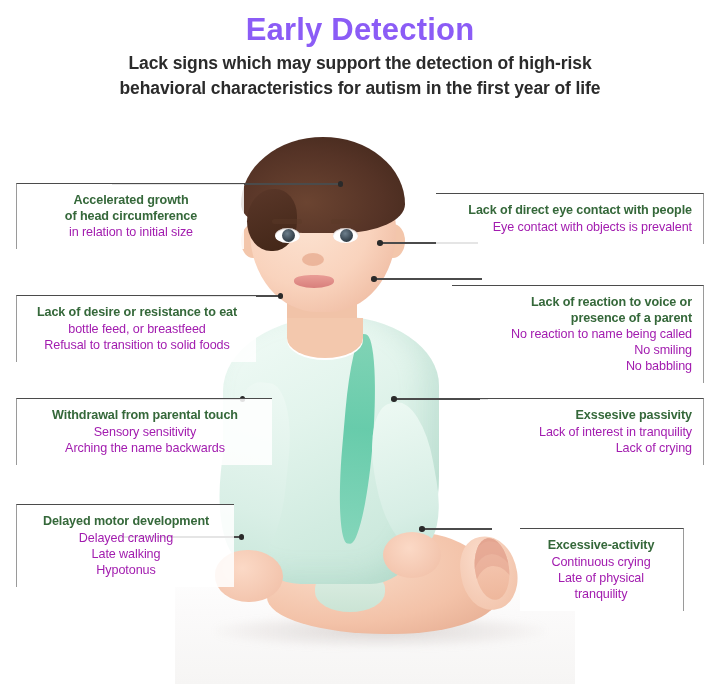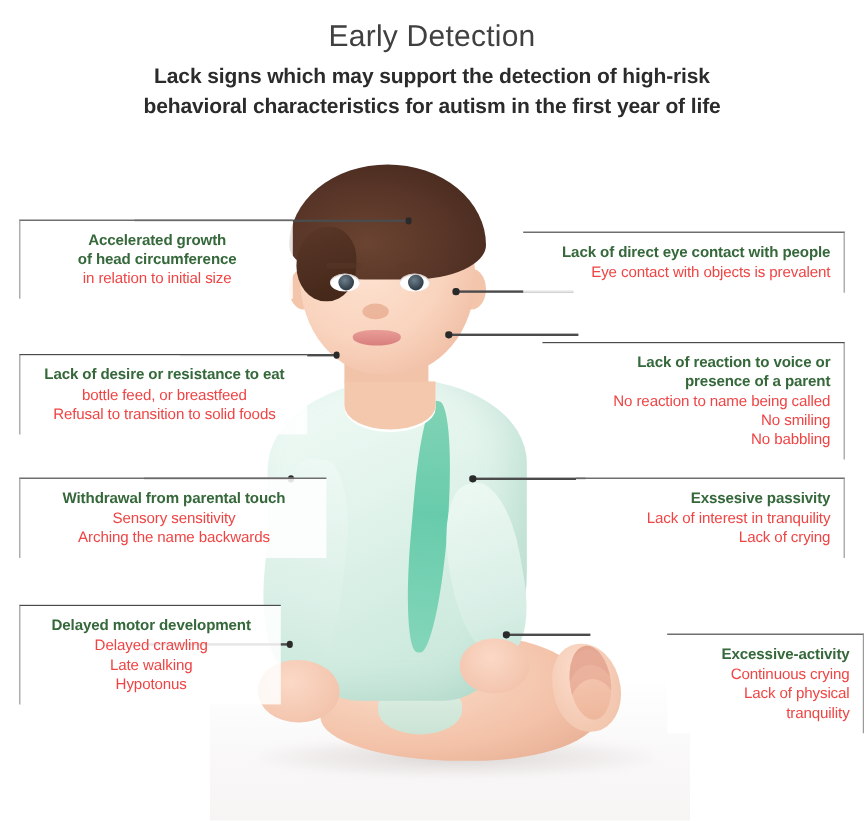--- a/index.html
+++ b/index.html
@@ -19,23 +19,23 @@
     background: #ffffff;
   }
 
   
   .header {
     position: absolute;
     top: 14px; left: 0; right: 0;
     text-align: center;
   }
   .title {
-    font-size: 25px;
-    font-weight: normal;
-    color: #404040;
+    font-size: 31px;
+    font-weight: bold;
+    color: #8b5cf6;
     letter-spacing: 0.2px;
     line-height: 32px;
   }
   .subtitle {
     margin-top: 5px;
     font-size: 17.5px;
     font-weight: bold;
     color: #2b2b2b;
     line-height: 25px;
     letter-spacing: -0.1px;
@@ -242,21 +242,21 @@
   }
   .callout .c-title {
     font-size: 12.6px;
     font-weight: bold;
     color: #35683a;
     line-height: 15.5px;
     letter-spacing: -0.1px;
   }
   .callout .c-line {
     font-size: 12.6px;
-    color: #ef4444;
+    color: #a21caf;
     line-height: 16px;
     letter-spacing: -0.1px;
   }
 
   
   .connector {
     position: absolute;
     height: 1.5px;
     background: #4b4b4b;
     z-index: 4;
@@ -373,20 +373,20 @@
     <div class="c-line">No smiling</div>
     <div class="c-line">No babbling</div>
   </div>
 
   <div class="callout right" style="left:480px; top:398px; width:224px;">
     <div class="c-title">Exssesive passivity</div>
     <div class="c-line">Lack of interest in tranquility</div>
     <div class="c-line">Lack of crying</div>
   </div>
 
-  <div class="callout right" style="left:556px; top:528px; width:164px;">
+  <div class="callout right" style="left:520px; top:528px; width:164px;text-align:center;">
     <div class="c-title">Excessive-activity</div>
     <div class="c-line">Continuous crying</div>
-    <div class="c-line">Lack of physical</div>
+    <div class="c-line">Late of physical</div>
     <div class="c-line">tranquility</div>
   </div>
 
 </div>
 
 </body></html>

